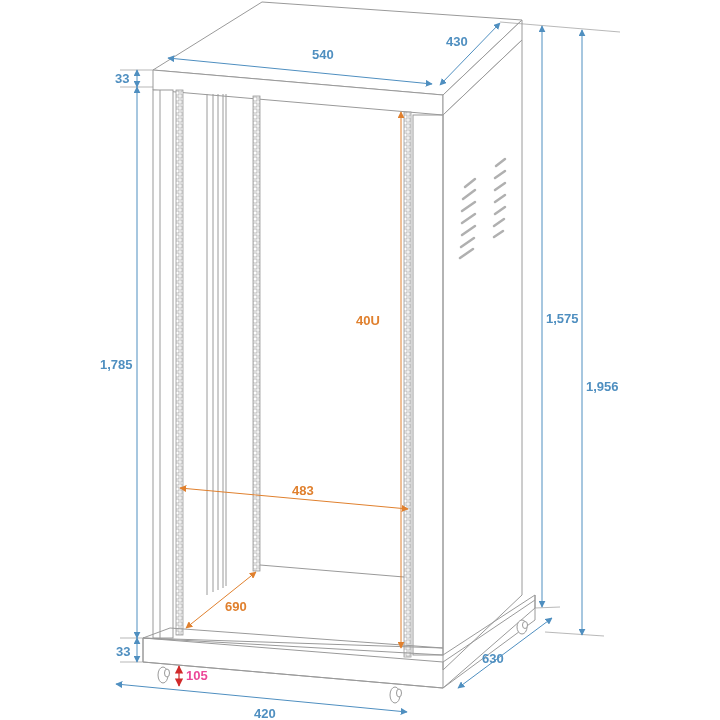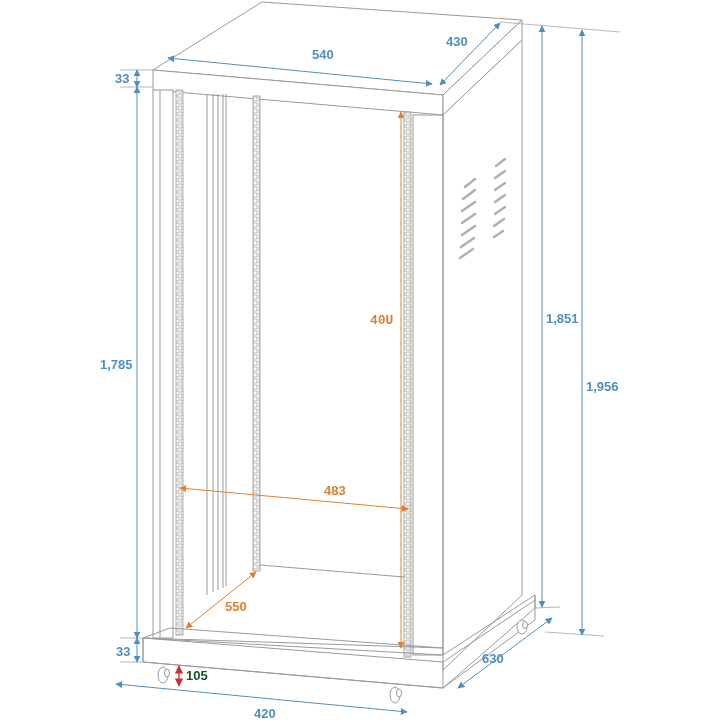--- a/index.html
+++ b/index.html
@@ -1,21 +1,21 @@
 <!DOCTYPE html>
 <html><head>
 <meta charset="utf-8">
 <style>
   html, body { margin: 0; padding: 0; background: #ffffff; }
   body { width: 720px; height: 720px; overflow: hidden; position: relative; font-family: "Liberation Sans", sans-serif; }
   svg { position: absolute; left: 0; top: 0; }
   .dim-label { position: absolute; font-family: "Liberation Sans", sans-serif; font-weight: bold; font-size: 13px; line-height: 14px; white-space: nowrap; }
   .blue { color: #4f8fc0; }
   .orange { color: #e0802e; }
-  .red { color: #14532d; }
+  .red { color: #ec4899; }
 </style>
 </head>
 <body>
 
 <svg width="720" height="720" viewBox="0 0 720 720">
   <defs>
     <marker id="arB" viewBox="0 0 10 10" refX="9" refY="5" markerWidth="7" markerHeight="7" orient="auto-start-reverse">
       <path d="M0,0 L10,5 L0,10 z" fill="#4f8fc0"></path>
     </marker>
     <marker id="arO" viewBox="0 0 10 10" refX="9" refY="5" markerWidth="7" markerHeight="7" orient="auto-start-reverse">
@@ -132,21 +132,21 @@
     <line x1="186" y1="628" x2="256" y2="572" marker-start="url(#arO)" marker-end="url(#arO)"></line>
   </g>
 
   <line x1="179" y1="666" x2="179" y2="686" stroke="#d12a2a" stroke-width="1.2" marker-start="url(#arR)" marker-end="url(#arR)"></line>
 </svg>
 
 <div class="dim-label blue" style="left:276px; top:48px;margin-left:36px;">540</div>
 <div class="dim-label blue" style="left:446px; top:35px;">430</div>
 <div class="dim-label blue" style="left:115px; top:72px;">33</div>
 <div class="dim-label blue" style="left:100px; top:358px;text-align:right;">1,785</div>
-<div class="dim-label blue" style="left:546px; top:312px;">1,851</div>
+<div class="dim-label blue" style="left:546px; top:312px;">1,575</div>
 <div class="dim-label blue" style="left:586px; top:352px;margin-top:28px;">1,956</div>
-<div class="dim-label orange" style="left:370px; top:314px;font-family:Liberation Mono, monospace;">40U</div>
-<div class="dim-label orange" style="left:292px; top:484px;margin-left:32px;">483</div>
-<div class="dim-label orange" style="left:225px; top:600px;">550</div>
+<div class="dim-label orange" style="left:356px; top:314px;">40U</div>
+<div class="dim-label orange" style="left:292px; top:484px;">483</div>
+<div class="dim-label orange" style="left:225px; top:600px;">690</div>
 <div class="dim-label blue" style="left:116px; top:645px;">33</div>
 <div class="dim-label red" style="left:186px; top:669px;">105</div>
 <div class="dim-label blue" style="left:254px; top:707px;">420</div>
 <div class="dim-label blue" style="left:482px; top:652px;">630</div>
 
 </body></html>

